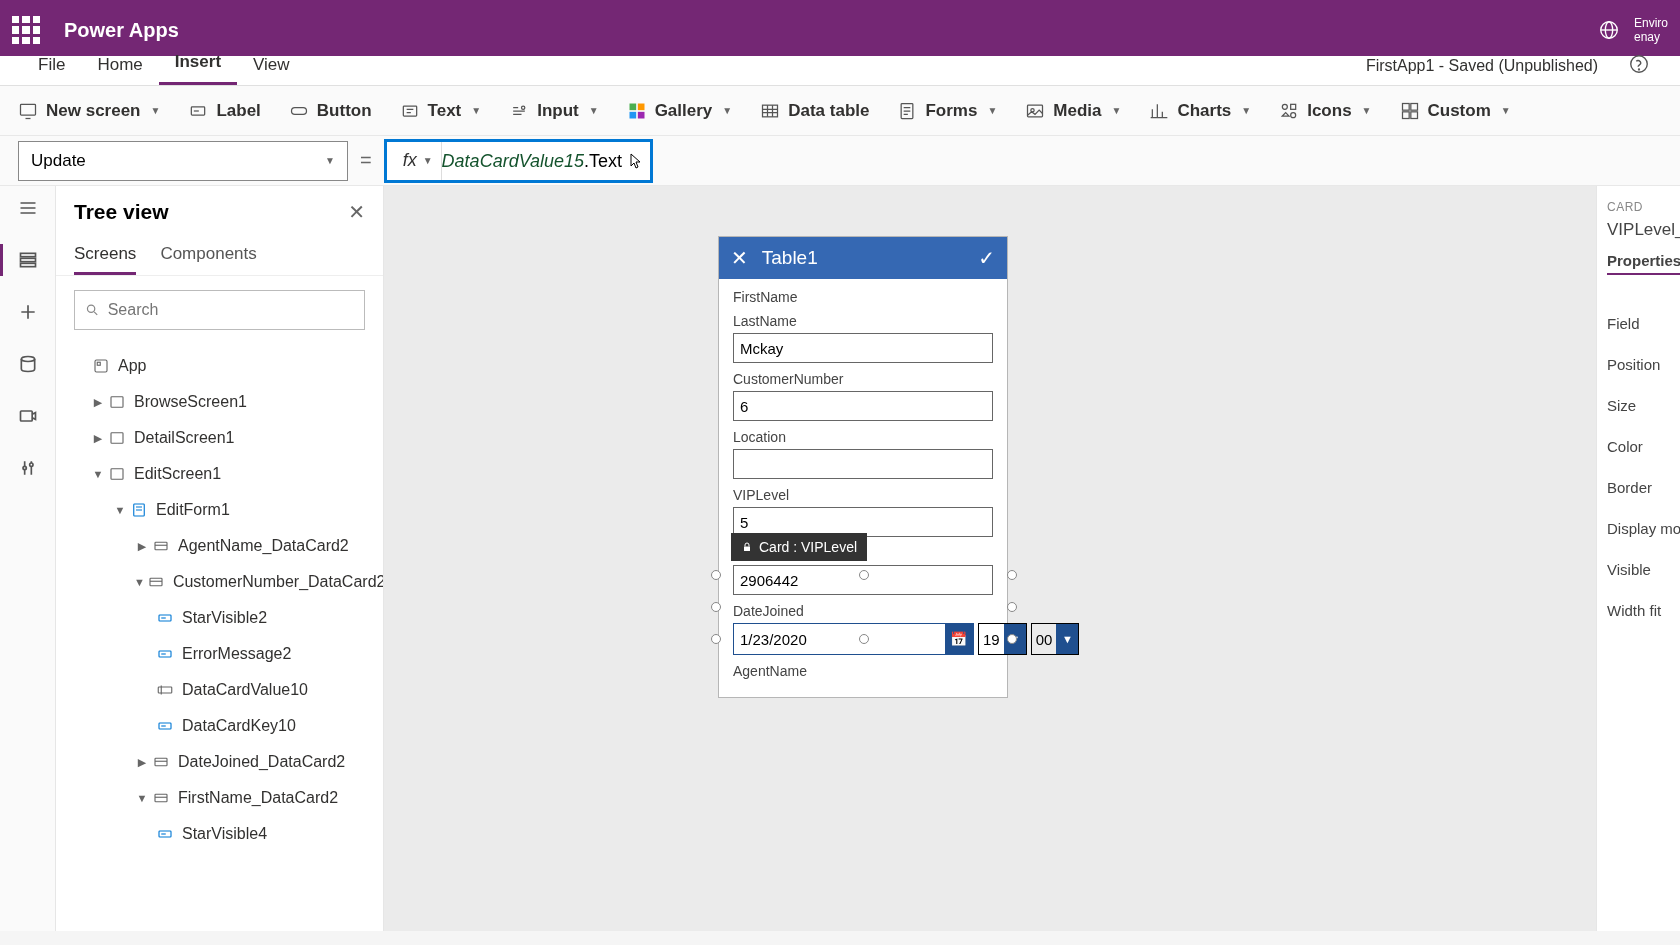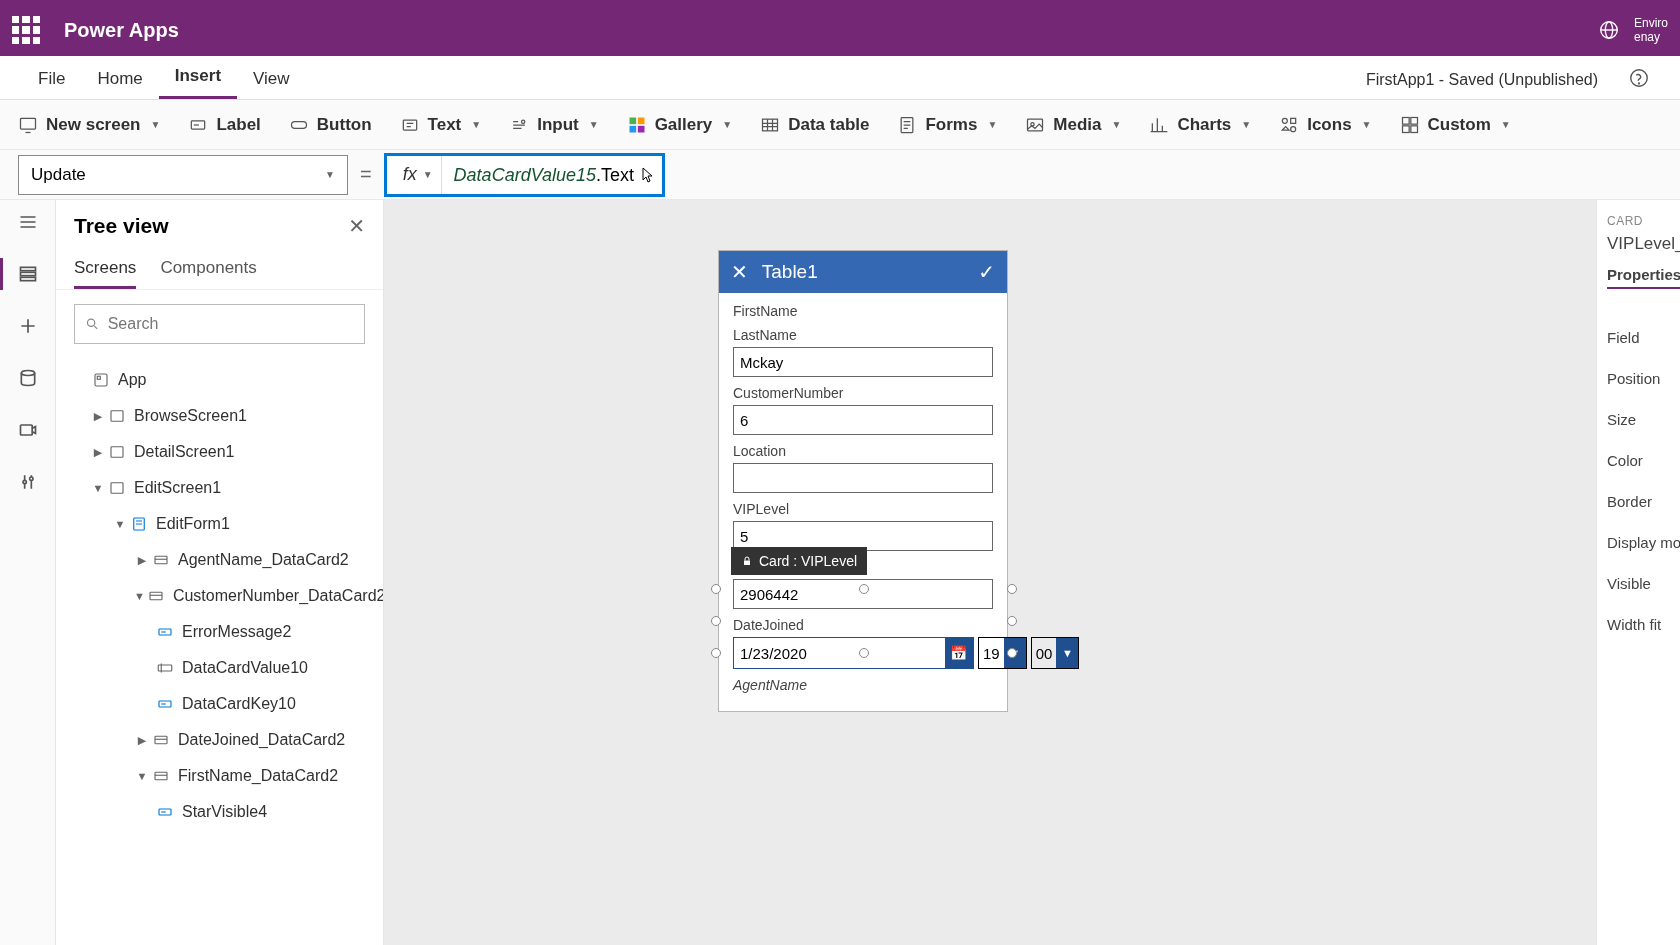--- a/index.html
+++ b/index.html
@@ -7,35 +7,35 @@
 
 .top-purple-bar { height: 4px; background: #742774; }
 .header-bar { height: 52px; background: #742774; display: flex; align-items: center; padding: 0 12px; color: #fff; }
 .waffle { width: 28px; height: 28px; display: grid; grid-template-columns: repeat(3,1fr); grid-template-rows: repeat(3,1fr); gap: 3px; margin-right: 24px; cursor: pointer; }
 .waffle span { background: #fff; }
 .app-title { font-size: 20px; font-weight: 600; }
 .header-right { margin-left: auto; display: flex; align-items: center; gap: 14px; }
 .env-icon { width: 22px; height: 22px; }
 .env-text { font-size: 12px; line-height: 1.2; text-align: left; }
 
-.menu-bar { height: 44px; background: #fff; display: flex; align-items: flex-end; padding: 0 22px; border-bottom: 1px solid #e0e0e0; }
+.menu-bar { height: 30px; background: #fff; display: flex; align-items: flex-end; padding: 0 22px; border-bottom: 1px solid #e0e0e0; }
 .menu-item { padding: 10px 16px; font-size: 17px; color: #323130; cursor: pointer; }
 .menu-item.active { font-weight: 600; border-bottom: 3px solid #742774; }
 .file-status { margin-left: auto; font-size: 16px; color: #323130; padding: 10px 16px; }
 
 .ribbon { height: 50px; background: #fafafa; display: flex; align-items: center; padding: 0 18px; gap: 28px; border-bottom: 1px solid #e8e8e8; font-weight: bold; }
 .ribbon-btn { display: flex; align-items: center; gap: 8px; font-size: 17px; color: #323130; cursor: pointer; }
 .ribbon-btn .icon { width: 20px; height: 20px; }
 .chev-d { font-size: 10px; color: #666; margin-left: 2px; }
 
 .formula-row { height: 50px; background: #fafafa; display: flex; align-items: center; padding: 0 18px; border-bottom: 1px solid #e8e8e8; }
 .prop-select { width: 330px; height: 40px; border: 1px solid #888; background: #fff; padding: 0 12px; font-size: 17px; display: flex; align-items: center; justify-content: space-between; }
 .eq-sign { margin: 0 12px; font-size: 20px; color: #666; }
 .formula-wrap { display: flex; align-items: center; height: 44px; border: 3px solid #0078d4; background: #fff; padding: 0 8px; }
-.fx-btn { display: flex; align-items: center; gap: 4px; padding: 0 8px; font-style: italic; font-size: 18px; color: #333; border-right: 1px solid #ddd; height: 100%; margin-right: 12px; }
+.fx-btn { display: flex; align-items: center; gap: 4px; padding: 0 8px; font-style: italic; font-size: 18px; color: #333; border-right: 1px solid #ddd; height: 100%; margin-right: 0; }
 .formula-text { font-size: 18px; font-family: Consolas, monospace; }
 .formula-text .ident { color: #14532d; font-style: italic; }
 .mouse-cursor { width: 12px; height: 16px; margin-left: 8px; }
 
 .main-area { display: flex; height: calc(100% - 200px); }
 
 .left-rail { width: 56px; background: #fafafa; border-right: 1px solid #e6e6e6; display: flex; flex-direction: column; align-items: center; padding-top: 10px; gap: 28px; }
 .rail-btn { width: 24px; height: 24px; cursor: pointer; color: #555; display:flex; align-items:center; justify-content:center; }
 .rail-btn.active-rail { position: relative; }
 .rail-btn.active-rail::before { content:''; position:absolute; left:-16px; top:-4px; width:3px; height:32px; background:#742774; }
@@ -367,20 +367,27 @@
             <rect x="4" y="7" width="16" height="10" rx="1"></rect>
             <path d="M4 11h16"></path>
           </svg>
         <span>CustomerNumber_DataCard2</span>
       </div>
       <div class="tree-row indent-4">
         <svg class="tree-icon" viewBox="0 0 24 24" fill="none" stroke="#0078d4" stroke-width="1.5">
             <rect x="4" y="8" width="16" height="8" rx="1"></rect>
             <path d="M7 12h6"></path>
           </svg>
+        <span>StarVisible2</span>
+      </div>
+      <div class="tree-row indent-4">
+        <svg class="tree-icon" viewBox="0 0 24 24" fill="none" stroke="#0078d4" stroke-width="1.5">
+            <rect x="4" y="8" width="16" height="8" rx="1"></rect>
+            <path d="M7 12h6"></path>
+          </svg>
         <span>ErrorMessage2</span>
       </div>
       <div class="tree-row indent-4">
         <svg class="tree-icon" viewBox="0 0 24 24" fill="none" stroke="#666" stroke-width="1.5">
             <rect x="3" y="8" width="18" height="8" rx="1"></rect>
             <path d="M7 6v12"></path>
           </svg>
         <span>DataCardValue10</span>
       </div>
       <div class="tree-row indent-4">
@@ -478,21 +485,21 @@
             <div class="timesel">
               <span>19</span>
               <div class="dd">▼</div>
             </div>
             <div class="timesel">
               <span>00</span>
               <div class="dd">▼</div>
             </div>
           </div>
         </div>
-        <div class="ffield" style="margin-bottom:12px;font-style:italic;">
+        <div class="ffield" style="margin-bottom:12px;">
           <div class="flabel">AgentName</div>
         </div>
       </div>
     </div>
   </div>
 
   <div class="prop-panel">
     <div class="pp-title">CARD</div>
     <div class="pp-name">VIPLevel_D</div>
     <div class="pp-tab">Properties</div>

